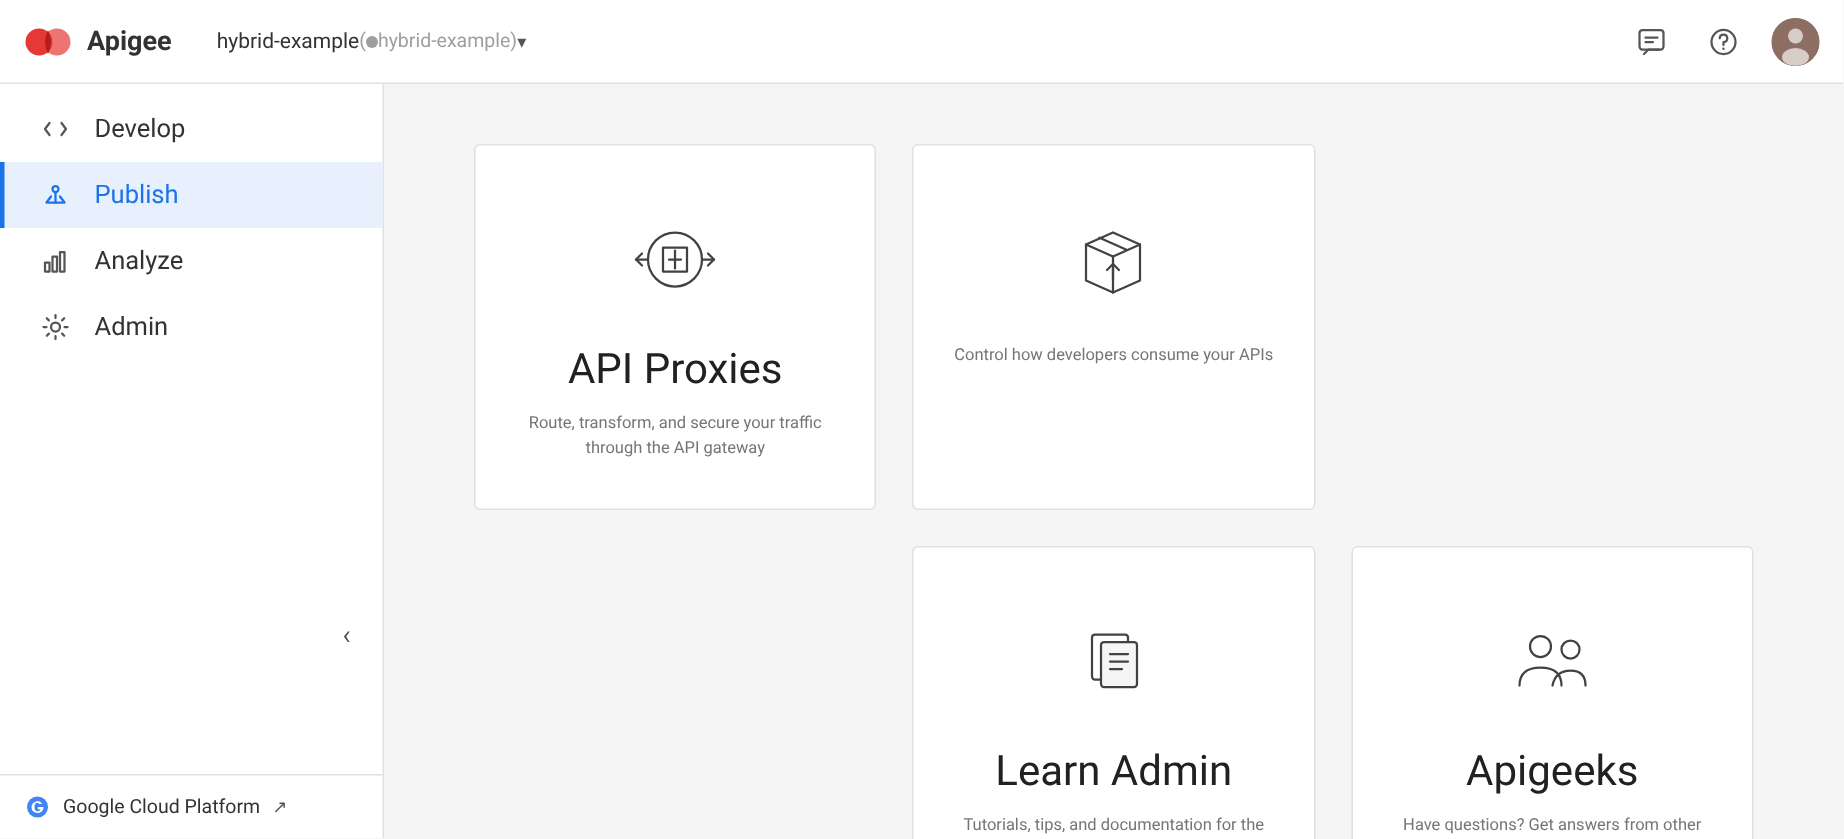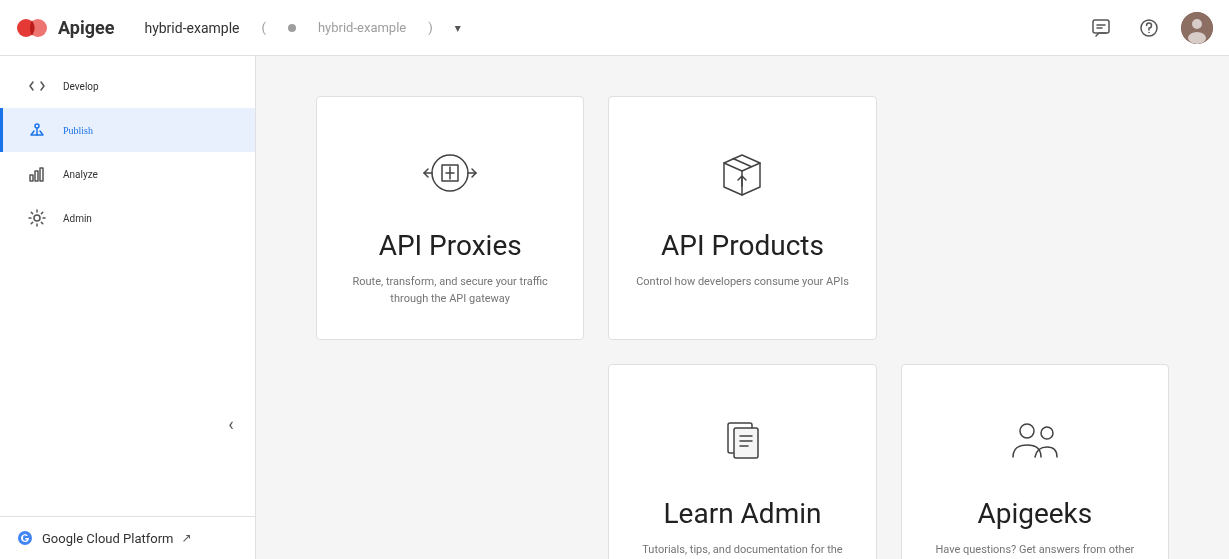--- a/index.html
+++ b/index.html
@@ -7,43 +7,43 @@
 
     
     .topbar {
       display: flex; align-items: center; background: #fff;
       border-bottom: 1px solid #e0e0e0; height: 56px; padding: 0 16px;
       flex-shrink: 0; position: relative; z-index: 10;
     }
     .topbar-logo { display: flex; align-items: center; gap: 10px; margin-right: 20px; }
     .apigee-logo-icon { width: 32px; height: 32px; }
     .apigee-name { font-size: 18px; font-weight: 700; color: #333; }
-    .topbar-env { display: flex; align-items: center; gap: 22px; font-size: 14px; color: #333; margin-left: 10px; }
+    .topbar-env { display: flex; align-items: center; gap: 0; font-size: 14px; color: #333; margin-left: 10px; }
     .env-dot { width: 8px; height: 8px; border-radius: 50%; background: #9e9e9e; display: inline-block; }
     .env-name-paren { color: #9e9e9e; font-size: 13px; }
     .dropdown-arrow { font-size: 12px; color: #555; cursor: pointer; }
     .topbar-right { margin-left: auto; display: flex; align-items: center; gap: 16px; }
     .topbar-icon-btn { width: 32px; height: 32px; display: flex; align-items: center; justify-content: center; cursor: pointer; border-radius: 50%; background: transparent; border: none; }
     .topbar-avatar { width: 32px; height: 32px; border-radius: 50%; background: #8d6e63; overflow: hidden; cursor: pointer; display: flex; align-items: center; justify-content: center; }
 
     
     .layout { display: flex; flex: 1; overflow: hidden; }
 
     
     .sidebar {
       width: 256px; background: #fff; border-right: 1px solid #e0e0e0;
       display: flex; flex-direction: column; flex-shrink: 0;
       position: relative;
     }
     .sidebar-nav { flex: 1; padding-top: 8px; }
     .sidebar-item {
       display: flex; align-items: center; gap: 16px; padding: 12px 24px;
-      font-size: 10px; color: #333; cursor: pointer; border-left: 3px solid transparent;
-    }
-    .sidebar-item.active { border-left: 3px solid #1a73e8; color: #1a73e8; background: #e8f0fe; font-family: Liberation Serif, serif; }
+      font-size: 17px; color: #333; cursor: pointer; border-left: 3px solid transparent;
+    }
+    .sidebar-item.active { border-left: 3px solid #1a73e8; color: #1a73e8; background: #e8f0fe; }
     .sidebar-item-icon { width: 20px; height: 20px; display: flex; align-items: center; justify-content: center; color: #555; }
     .sidebar-item.active .sidebar-item-icon { color: #1a73e8; }
     .sidebar-bottom {
       padding: 12px 16px; border-top: 1px solid #e0e0e0;
       display: flex; align-items: flex-end; justify-content: space-between;
     }
     .sidebar-collapse-btn {
       position: absolute; right: 0; bottom: 56px;
       display: flex; align-items: center; justify-content: center;
       width: 32px; height: 32px; cursor: pointer;
@@ -215,21 +215,20 @@
 
             <path d="M18 26 L36 18 L54 26 L54 50 L36 58 L18 50Z" stroke="#424242" stroke-width="1.5" fill="none"></path>
             <path d="M18 26 L36 34 L54 26" stroke="#424242" stroke-width="1.5" fill="none"></path>
             <line x1="36" y1="34" x2="36" y2="58" stroke="#424242" stroke-width="1.5"></line>
             <path d="M27 21.5 L45 29.5" stroke="#424242" stroke-width="1.5"></path>
 
             <line x1="36" y1="40" x2="36" y2="49" stroke="#424242" stroke-width="1.5"></line>
             <polyline points="32,43 36,39 40,43" stroke="#424242" stroke-width="1.5" fill="none"></polyline>
           </svg>
         </div>
-        <div class="card-title">API Products</div>
         <div class="card-desc">Control how developers consume your APIs</div>
       </div>
 
 
     </div>
 
     <div class="cards-grid-bottom">
 
       <div class="card" style="grid-column: 2;">
         <div class="card-icon">

